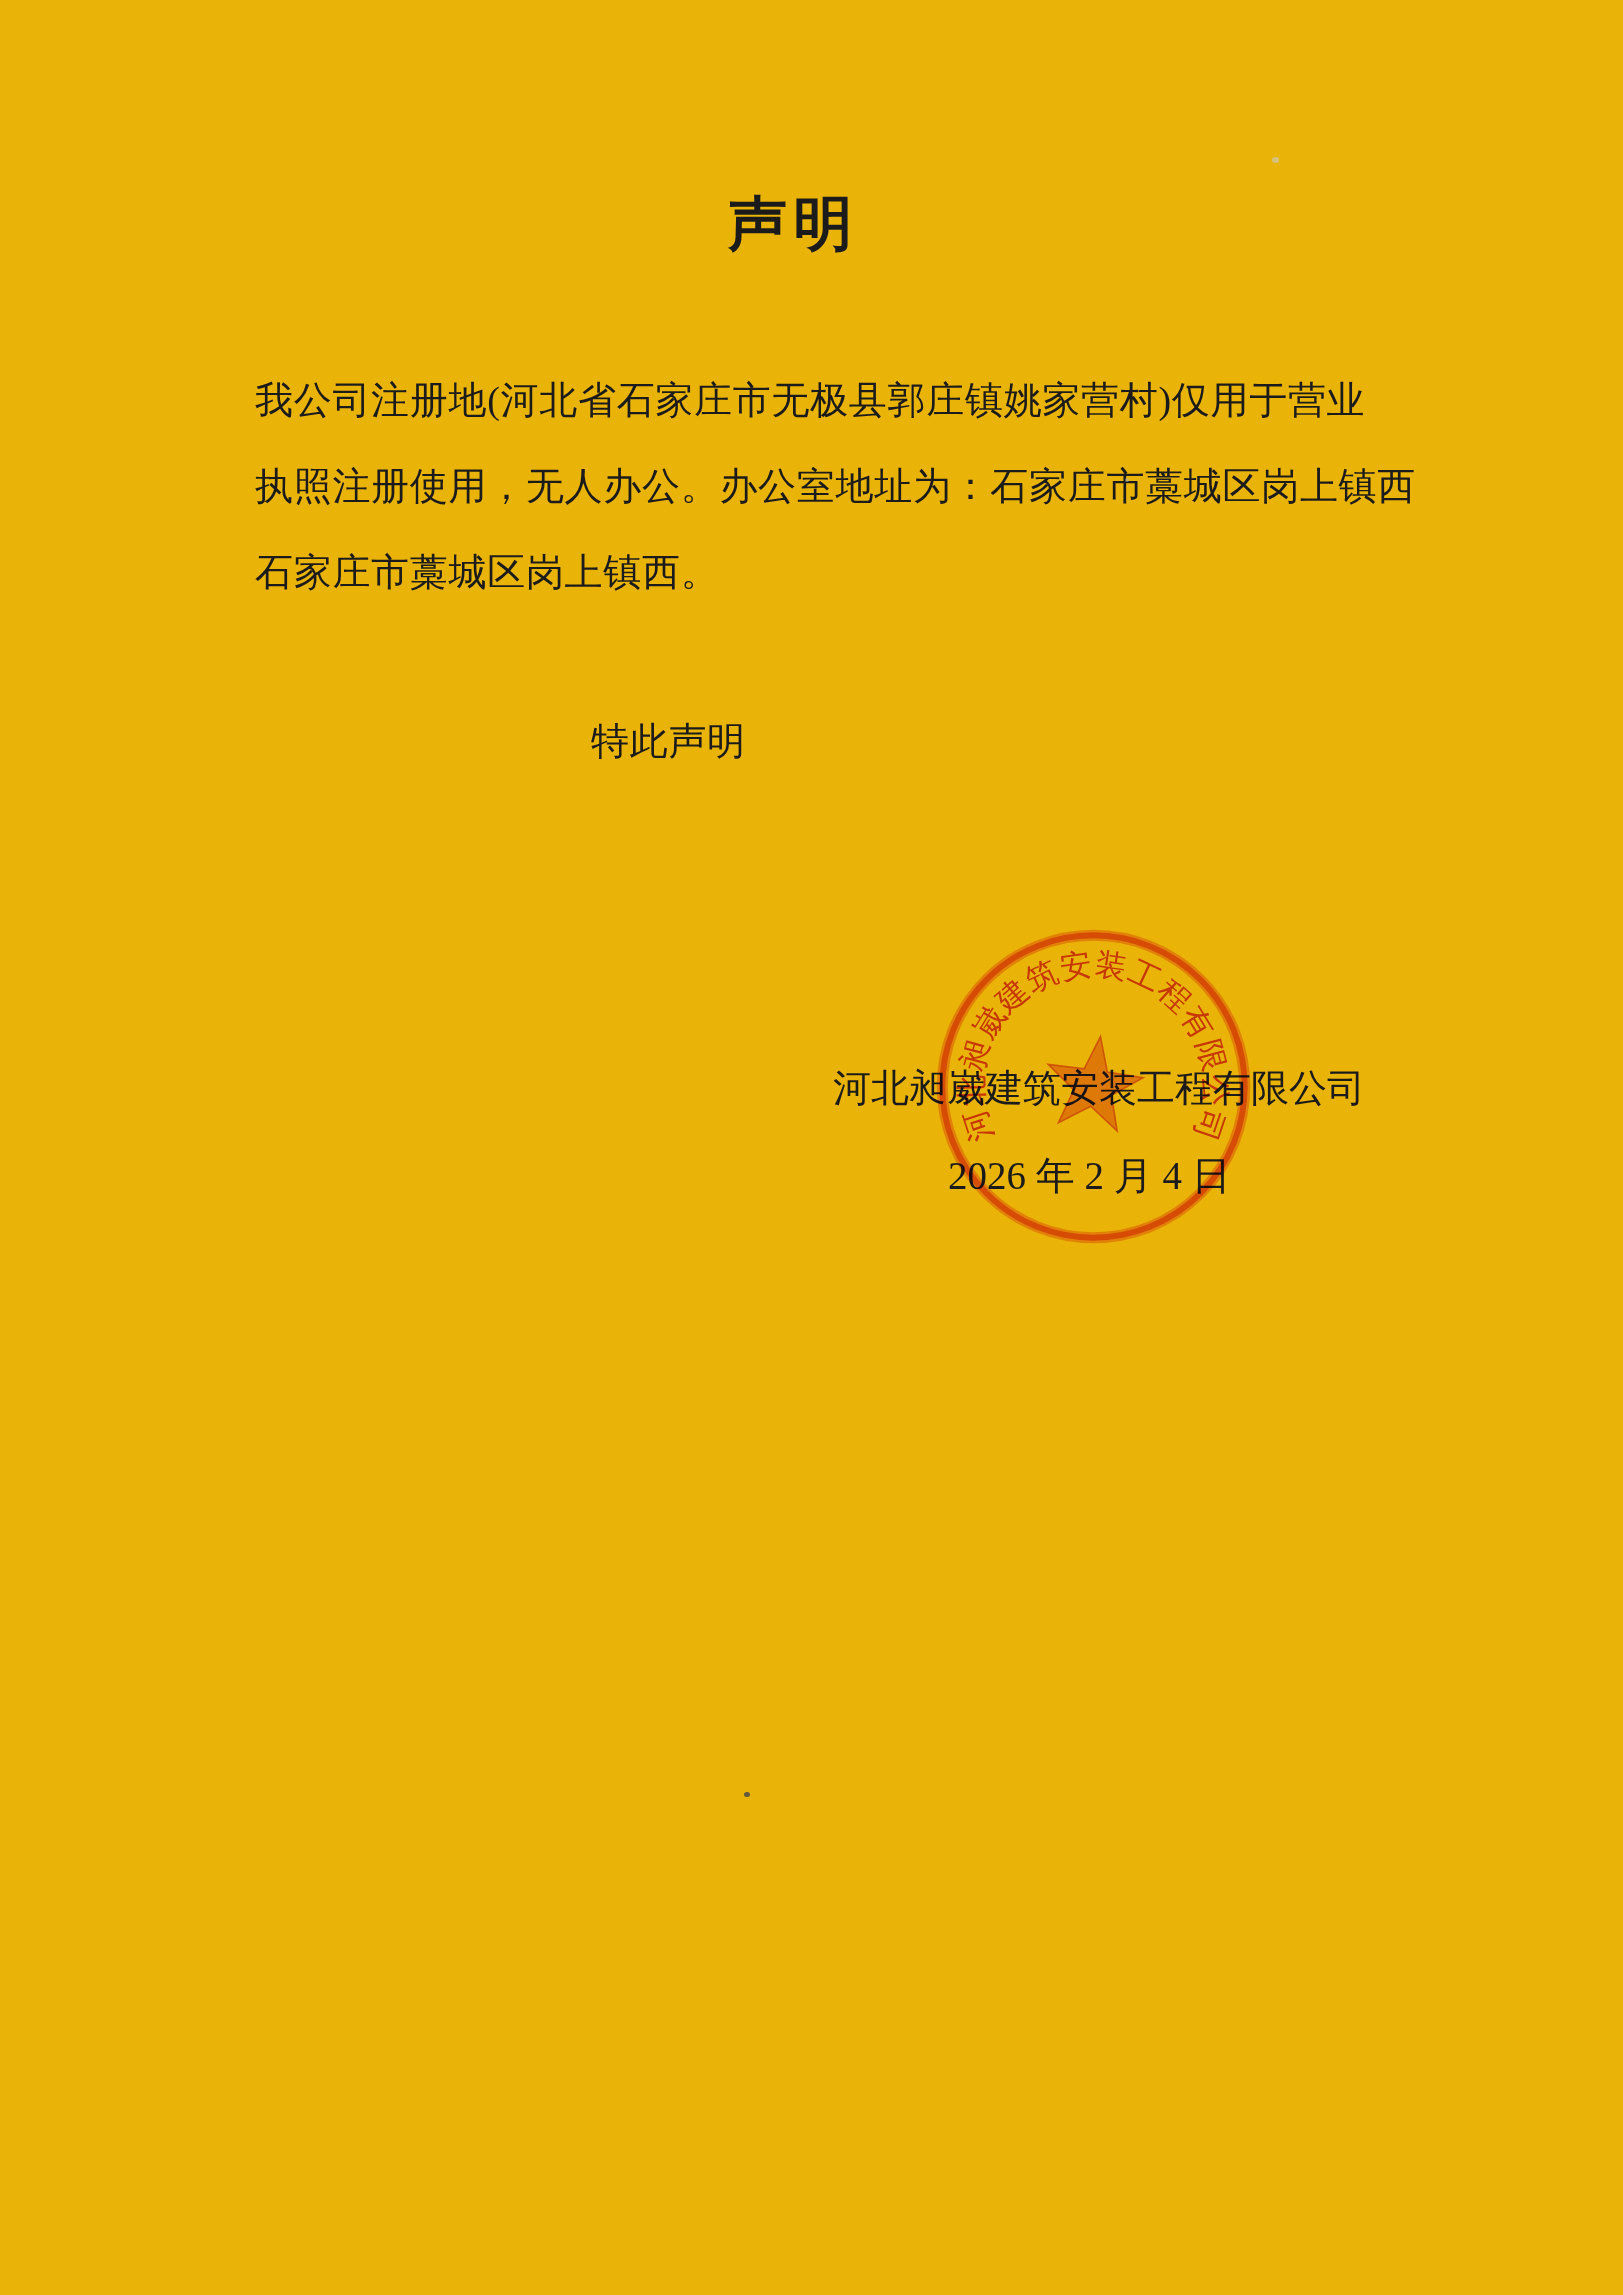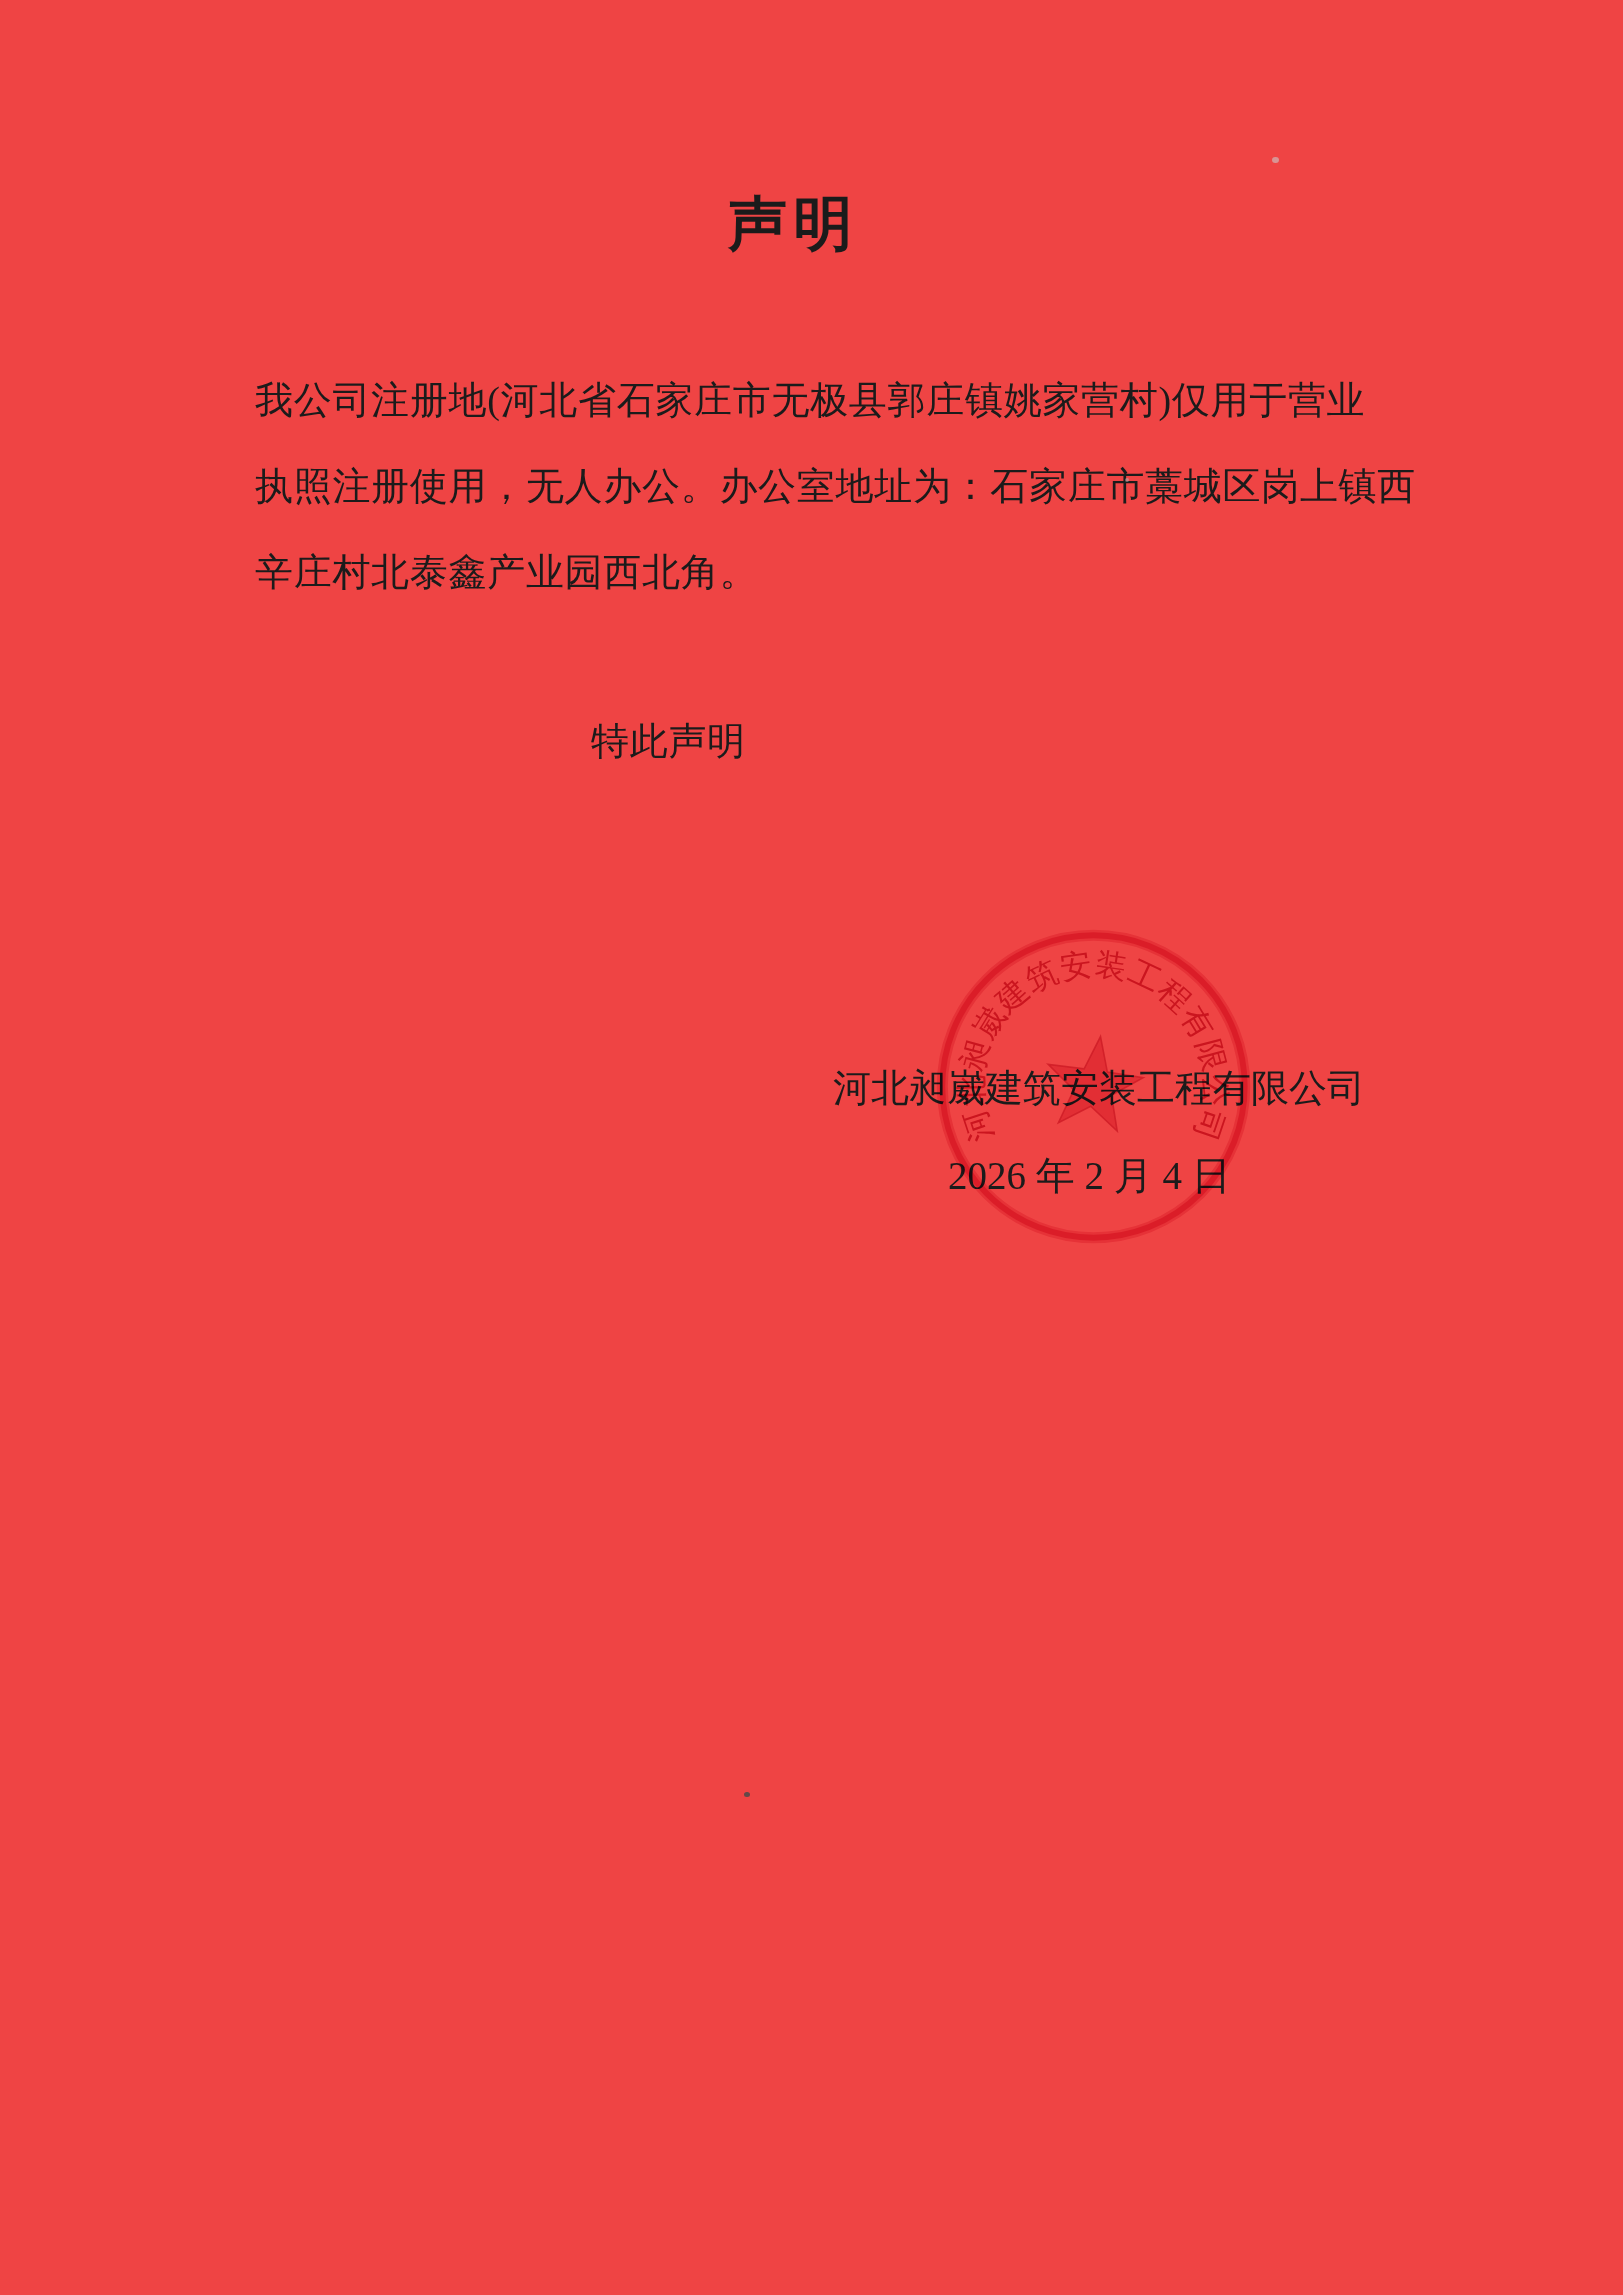--- a/index.html
+++ b/index.html
@@ -1,21 +1,21 @@
 <!DOCTYPE html>
 <html style="font-size:10.5px"><head>
 <meta charset="utf-8">
 <style>
   * { margin:0; padding:0; box-sizing:border-box; }
   html,body { background:#ffffff; }
   .page {
     position:relative;
     width:1623px;
     height:2295px;
-    background:#ef4444;
+    background:#eab308;
     overflow:hidden;
     font-family:"Liberation Serif","DejaVu Serif",serif;
     color:#1b1b1b;
   }
   .doc-title {
     position:absolute;
     left:728px;
     top:189px;
     font-size:59px;
     font-weight:bold;
@@ -82,21 +82,21 @@
 </head>
 <body>
 
 <div class="page">
 
   <h1 class="doc-title">声明</h1>
 
   <div class="doc-body">
     <p>我公司注册地(河北省石家庄市无极县郭庄镇姚家营村)仅用于营业</p>
     <p>执照注册使用，无人办公。办公室地址为：石家庄市藁城区岗上镇西</p>
-    <p>辛庄村北泰鑫产业园西北角。</p>
+    <p>石家庄市藁城区岗上镇西。</p>
   </div>
 
   <div class="doc-closing">特此声明</div>
 
   <div class="sig-company">河北昶崴建筑安装工程有限公司</div>
 
   <div class="sig-date">2026 年 2 月 4 日</div>
 
   <div class="stamp">
     <svg viewBox="0 0 524 524">

